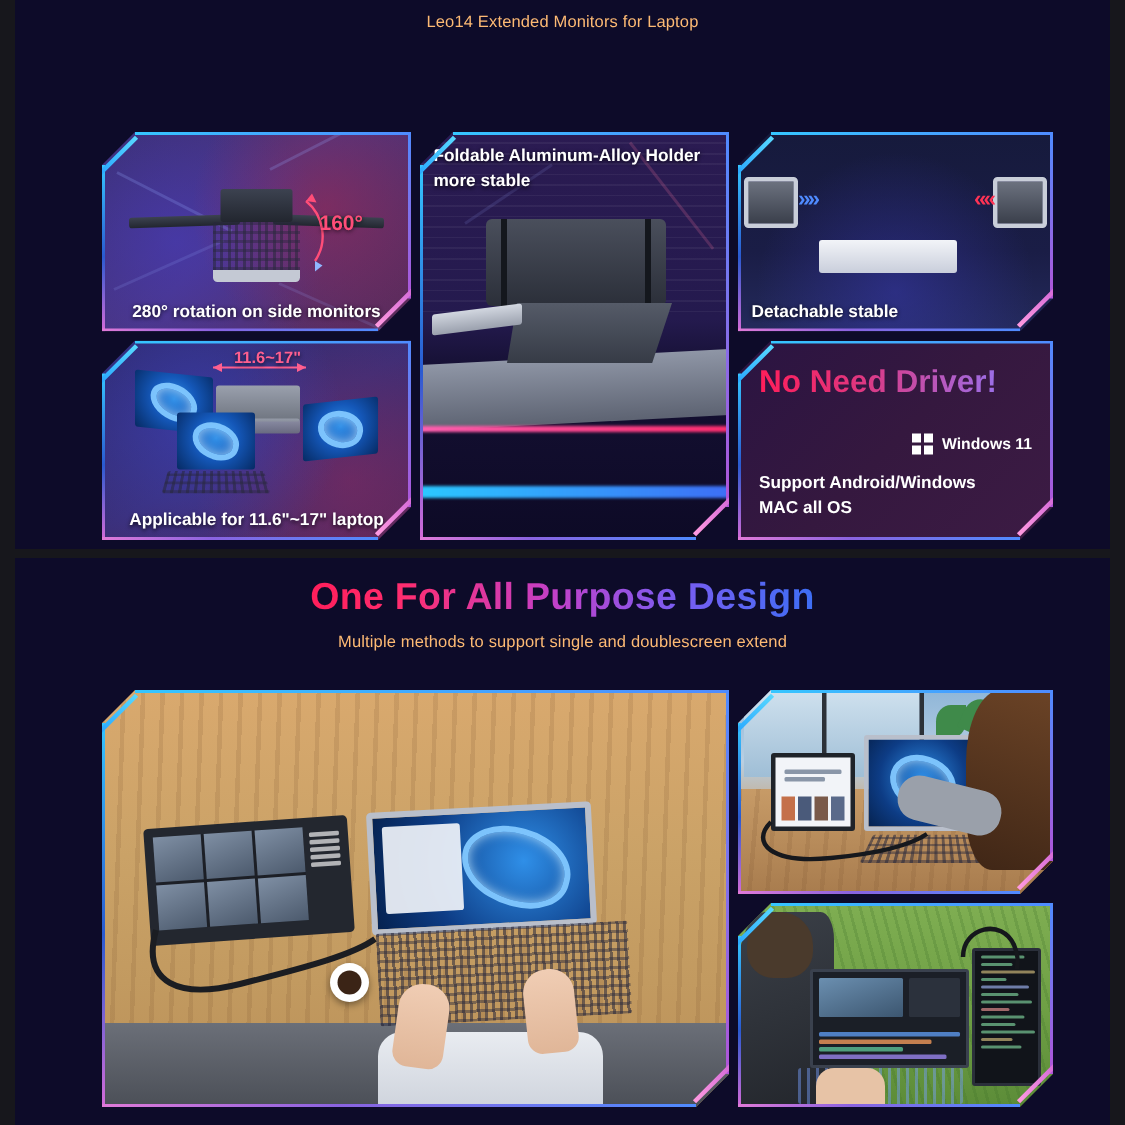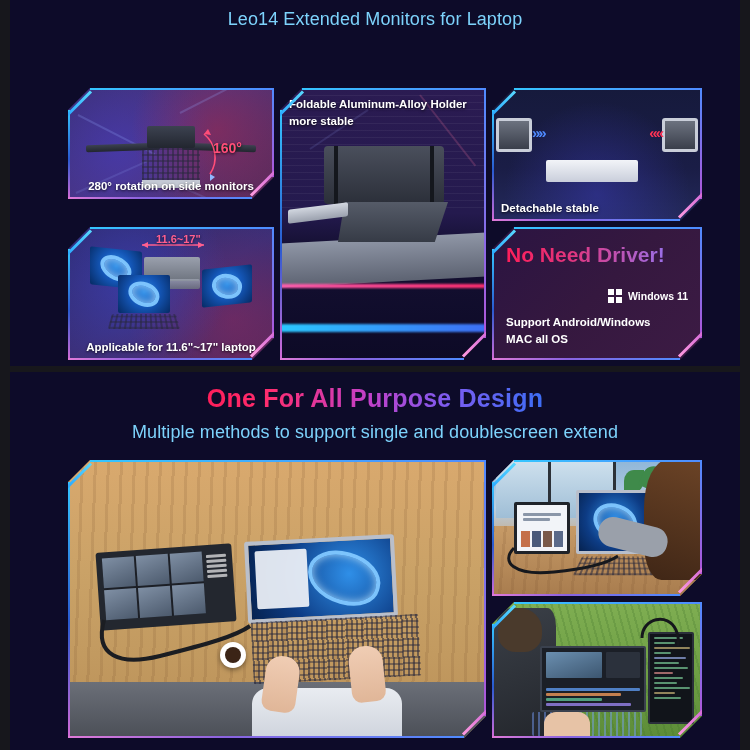--- a/index.html
+++ b/index.html
@@ -30,21 +30,21 @@
   .sec-title {
     font-size:25px; font-weight:bold; letter-spacing:.2px;
     background:linear-gradient(90deg,#ff1e5a 0%,#ff2d6f 18%,#c340c8 48%,#7b5cf0 72%,#3d6ef5 100%);
     -webkit-background-clip:text; background-clip:text;
     -webkit-text-fill-color:transparent; color:transparent;
     display:inline-block;
   }
   #section-one .sec-title { margin-top:12px; }
   #section-two .sec-title { margin-top:12px; }
   .sec-sub {
-    font-size:18px; color:#7dd3fc; margin-top:9px; letter-spacing:.1px;
+    font-size:11px; color:#fdba74; margin-top:9px; letter-spacing:.1px;
   }
 
   
   .panel {
     position:relative; overflow:hidden;
     clip-path:polygon(22px 0, 100% 0, 100% calc(100% - 22px), calc(100% - 22px) 100%, 0 100%, 0 22px);
   }
   .panel .edge {
     position:absolute; inset:0; pointer-events:none; z-index:6;
   }
@@ -58,21 +58,21 @@
   .edge .ln.bottom{ left:0; right:22px; bottom:0; height:2px;
       background:linear-gradient(90deg,#e07ad8,#8a63e0 40%,#4f8bff); }
   .edge .cut-tl, .edge .cut-br { position:absolute; width:34px; height:3px; }
   .edge .cut-tl { left:-6px; top:14px; transform:rotate(-45deg);
       background:linear-gradient(90deg,#2aa8ff,#57d8ff); }
   .edge .cut-br { right:-6px; bottom:14px; transform:rotate(-45deg);
       background:linear-gradient(90deg,#ff9ae0,#d46bd8); }
 
   
   .grid-one { position:absolute; left:58px; top:88px; width:634px; height:272px; }
-  #p-rotation   { position:absolute; left:0;    top:0;   width:206px; height:111px; }
+  #p-rotation   { position:absolute; left:0;    top:0;   width:206px; height:133px; }
   #p-laptopsize { position:absolute; left:0;    top:139px; width:206px; height:133px; }
   #p-holder     { position:absolute; left:212px;top:0;   width:206px; height:272px; }
   #p-detach     { position:absolute; left:424px;top:0;   width:210px; height:133px; }
   #p-driver     { position:absolute; left:424px;top:139px; width:210px; height:133px; }
 
   .cap {
     position:absolute; left:0; right:0; bottom:7px; text-align:center;
     font-size:11.5px; color:#fff; font-weight:bold; z-index:5;
     text-shadow:0 1px 3px rgba(0,0,0,.8);
   }

